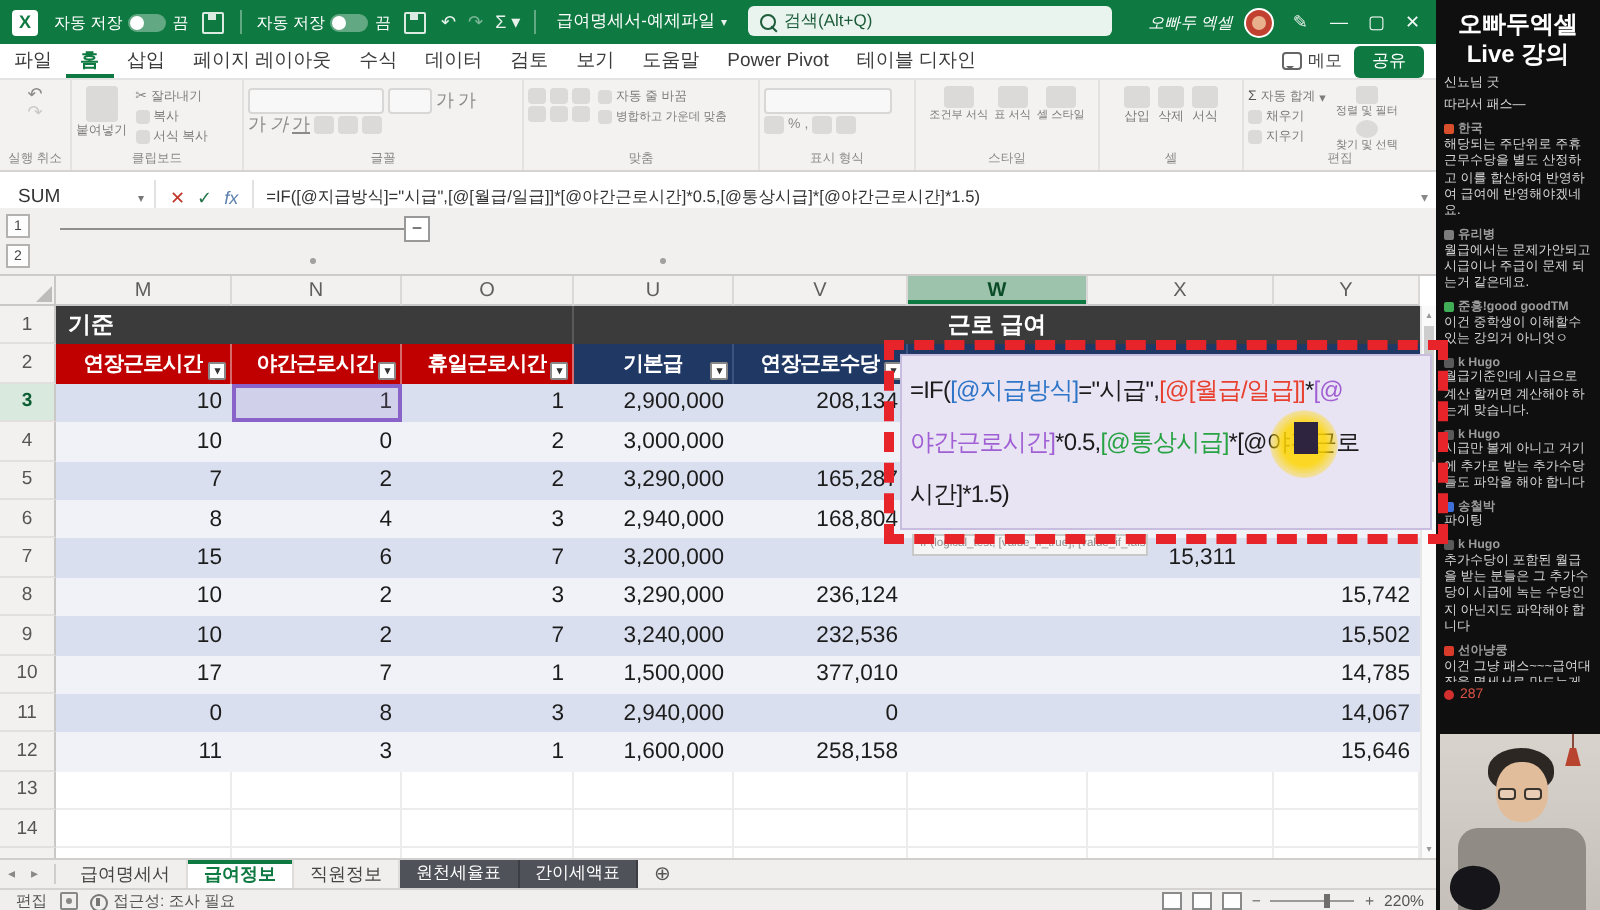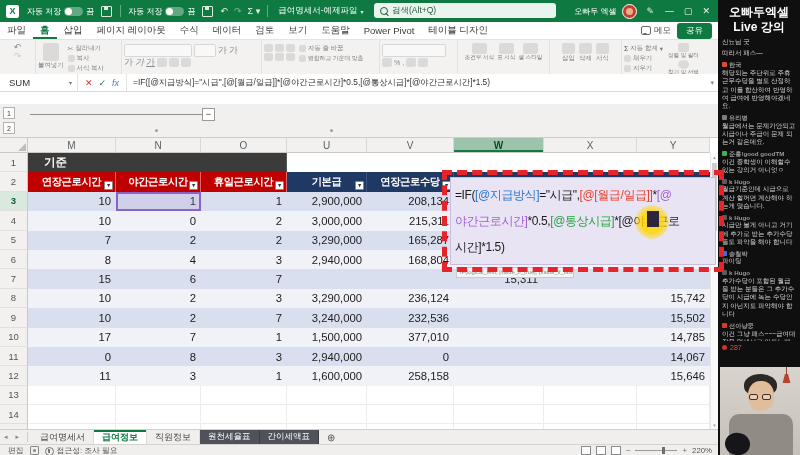--- a/index.html
+++ b/index.html
@@ -17,21 +17,21 @@
   .sv::before{content:"";position:absolute;left:2px;top:0;width:4px;height:3px;background:rgba(255,255,255,.85);}
   .tsep{width:1px;height:12px;background:rgba(255,255,255,.35);margin:0 4px;}
   .qa{margin:0 3px;font-size:9px;opacity:.9;}
   .qa.dim{opacity:.45;}
   .fname{margin-left:6px;font-size:8.5px;white-space:nowrap;}
   .search{position:absolute;left:374px;top:3px;width:182px;height:15px;background:#eaf4ee;border-radius:3px;
           display:flex;align-items:center;gap:4px;padding-left:6px;box-sizing:border-box;color:#1d5c3b;font-size:8.5px;}
   .mag{width:6px;height:6px;border:1px solid #1d5c3b;border-radius:50%;position:relative;flex:0 0 auto;}
   .mag::after{content:"";position:absolute;width:4px;height:1px;background:#1d5c3b;transform:rotate(45deg);left:4px;top:6px;}
   .tbright{position:absolute;right:2px;top:0;height:22px;display:flex;align-items:center;gap:6px;padding-right:4px;}
-  .uname{font-size:8px;}
+  .uname{font-size:8px;font-style:italic;}
   .avatar{width:13px;height:13px;border-radius:50%;background:#c2402f;border:1px solid #fff;position:relative;overflow:hidden;}
   .avatar::after{content:"";position:absolute;left:3px;top:3px;width:7px;height:7px;border-radius:50%;background:#e8b08d;}
   .winbtn{font-size:9px;opacity:.95;padding:0 2px;}
   
   .menubar{position:absolute;left:0;top:22px;width:718px;height:18px;background:#fff;border-bottom:1px solid #e4e3e2;
            display:flex;align-items:center;font-size:9.5px;color:#3c3c3c;box-sizing:border-box;}
   .mtab{padding:0 7px;height:100%;display:flex;align-items:center;white-space:nowrap;}
   .mtab.active{color:#0e7a41;font-weight:bold;box-shadow:inset 0 -2px 0 #0e7a41;}
   .mright{margin-left:auto;display:flex;align-items:center;gap:6px;padding-right:6px;}
   .memo{display:flex;align-items:center;gap:3px;font-size:8.5px;color:#444;}
@@ -42,21 +42,21 @@
   .ribbon{position:absolute;left:0;top:40px;width:718px;height:46px;background:#f3f2f1;
           border-bottom:1px solid #d5d4d3;display:flex;box-sizing:border-box;}
   .rg{position:relative;border-right:1px solid #e3e2e1;box-sizing:border-box;padding:3px 2px 11px;flex:0 0 auto;}
   .glabel{position:absolute;bottom:1px;left:0;right:0;text-align:center;font-size:6.3px;color:#8a8886;white-space:nowrap;overflow:hidden;}
   .ric{background:#cfcdcb;border-radius:2px;opacity:.65;flex:0 0 auto;}
   .rtxt{font-size:6.4px;color:#7c7c7c;white-space:nowrap;}
   .rrow{display:flex;align-items:center;gap:2px;margin:1px 0;}
   .fbox{background:#fafafa;border:1px solid #d2d1d0;border-radius:2px;opacity:.8;}
   .rglyph{color:#8a8a8a;font-size:9px;line-height:1;}
   
-  .fbar{position:absolute;left:0;top:74px;width:718px;height:18px;background:#fff;border-bottom:1px solid #dadada;
+  .fbar{position:absolute;left:0;top:90px;width:718px;height:18px;background:#fff;border-bottom:1px solid #dadada;
         display:flex;align-items:center;box-sizing:border-box;}
   .namebox{width:78px;height:100%;border-right:1px solid #e2e2e2;display:flex;align-items:center;justify-content:space-between;
            font-size:9.5px;color:#333;padding:0 5px 0 9px;box-sizing:border-box;}
   .fbtns{display:flex;gap:6px;padding:0 7px;border-right:1px solid #e2e2e2;height:100%;align-items:center;font-size:9px;}
   .ftext{flex:1;font-size:8.3px;color:#333;padding-left:6px;white-space:nowrap;overflow:hidden;}
   .fchev{color:#888;font-size:7px;padding:0 4px;}
   
   .outline{position:absolute;left:0;top:104px;width:718px;height:34px;background:#f1f0ef;border-bottom:1px solid #cccbca;box-sizing:border-box;}
   .obtn{position:absolute;width:12px;height:12px;border:1px solid #b3b2b1;background:#fdfdfd;font-size:7px;color:#444;
         display:flex;align-items:center;justify-content:center;box-sizing:border-box;}
@@ -77,21 +77,21 @@
   .grow{display:flex;height:19.4px;}
   .rowhead{width:28px;background:#f2f1f0;border-right:1px solid #c9c8c7;border-bottom:1px solid #e1e0df;
            font-size:9.5px;color:#555;display:flex;align-items:center;justify-content:center;box-sizing:border-box;flex:0 0 auto;}
   .rowhead.active{background:#d9e9de;color:#0b5e31;font-weight:bold;}
   .cell{box-sizing:border-box;display:flex;align-items:center;justify-content:flex-end;padding:0 5px;
         font-size:11.3px;color:#1c1c1c;overflow:hidden;}
   .band-a{background:#d9dfee;}
   .band-b{background:#f1f2f7;}
   .empty .cell{background:#fff;border-right:1px solid #ececec;border-bottom:1px solid #ececec;}
   .hleft{width:259px;background:#3b3b3b;color:#fff;font-weight:bold;font-size:11.5px;display:flex;align-items:center;
-         padding-left:16px;box-sizing:border-box;border-right:1px solid #5a5a5a;}
+         padding-left:6px;box-sizing:border-box;border-right:1px solid #5a5a5a;}
   .hright{width:423px;background:#3b3b3b;color:#fff;font-weight:bold;font-size:11.5px;display:flex;align-items:center;justify-content:center;box-sizing:border-box;}
   .hred{background:#c00000;color:#fff;font-weight:bold;font-size:10.3px;display:flex;align-items:center;justify-content:center;
         position:relative;border-right:1px solid #d66a6a;box-sizing:border-box;letter-spacing:-0.4px;}
   .hblue{background:#203864;color:#fff;font-weight:bold;font-size:10.3px;display:flex;align-items:center;justify-content:center;
          position:relative;border-right:1px solid #3a5382;box-sizing:border-box;letter-spacing:-0.4px;}
   .flt{position:absolute;right:2px;bottom:2px;width:9px;height:9px;background:#fff;border:1px solid #888;border-radius:1px;
        font-size:5.5px;color:#333;display:flex;align-items:center;justify-content:center;box-sizing:border-box;}
   .n3hl{position:absolute;left:116px;top:54px;width:85px;height:19px;border:2px solid #8a63c9;background:rgba(170,145,215,.18);box-sizing:border-box;z-index:4;}
   
   .popup{position:absolute;left:450px;top:39px;width:266px;height:88px;background:#e9e4f4;border:1px solid #c8bcdf;
@@ -398,20 +398,21 @@
         <div class="colhead cV">V</div>
         <div class="colhead cW active">W</div>
         <div class="colhead cX">X</div>
         <div class="colhead cY">Y</div>
       </div>
     <div>
 
       <div class="grow">
         <div class="rowhead">1</div>
         <div class="hleft">기준</div>
+        <div class="hright">근로 급여</div>
       </div>
 
       <div class="grow">
         <div class="rowhead">2</div>
         <div class="hred cM">
             <span>연장근로시간</span>
             <span class="flt">▾</span>
           </div>
         <div class="hred cN">
             <span>야간근로시간</span>
@@ -443,21 +444,20 @@
           <div class="cell cW"></div>
           <div class="cell cX"></div>
           <div class="cell cY"></div>
         </div>
         <div class="grow band-b">
           <div class="rowhead">4</div>
           <div class="cell cM">10</div>
           <div class="cell cN">0</div>
           <div class="cell cO">2</div>
           <div class="cell cU">3,000,000</div>
-          <div class="cell cV">215,311</div>
           <div class="cell cW"></div>
           <div class="cell cX"></div>
           <div class="cell cY"></div>
         </div>
         <div class="grow band-a">
           <div class="rowhead">5</div>
           <div class="cell cM">7</div>
           <div class="cell cN">2</div>
           <div class="cell cO">2</div>
           <div class="cell cU">3,290,000</div>
@@ -475,20 +475,21 @@
           <div class="cell cV">168,804</div>
           <div class="cell cW"></div>
           <div class="cell cX"></div>
           <div class="cell cY"></div>
         </div>
         <div class="grow band-a">
           <div class="rowhead">7</div>
           <div class="cell cM">15</div>
           <div class="cell cN">6</div>
           <div class="cell cO">7</div>
+          <div class="cell cU">3,200,000</div>
           <div class="cell cW"></div>
           <div class="cell cX"></div>
           <div class="cell cY">15,311</div>
         </div>
         <div class="grow band-b">
           <div class="rowhead">8</div>
           <div class="cell cM">10</div>
           <div class="cell cN">2</div>
           <div class="cell cO">3</div>
           <div class="cell cU">3,290,000</div>

